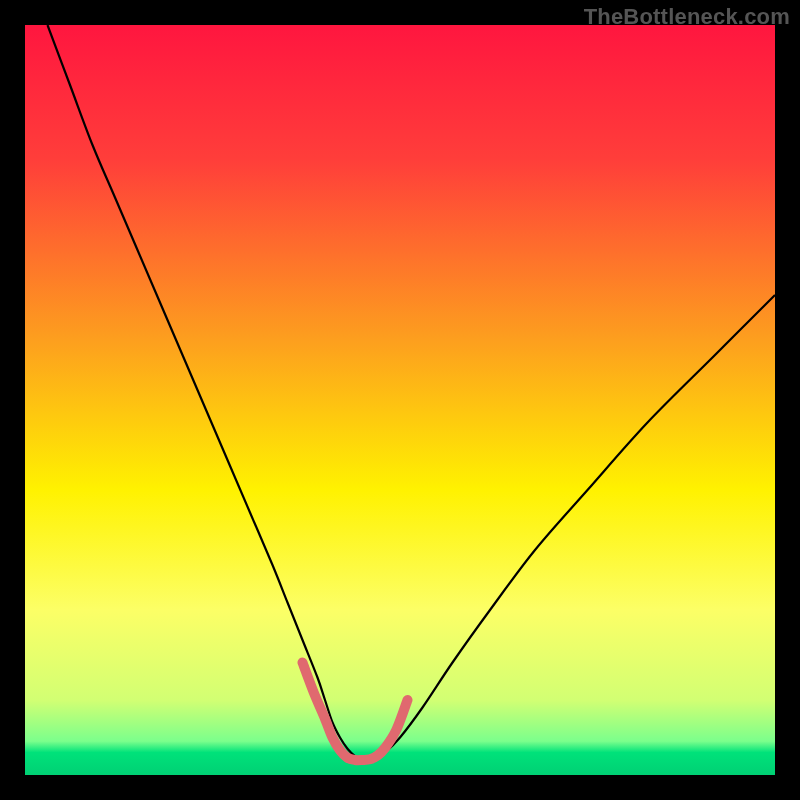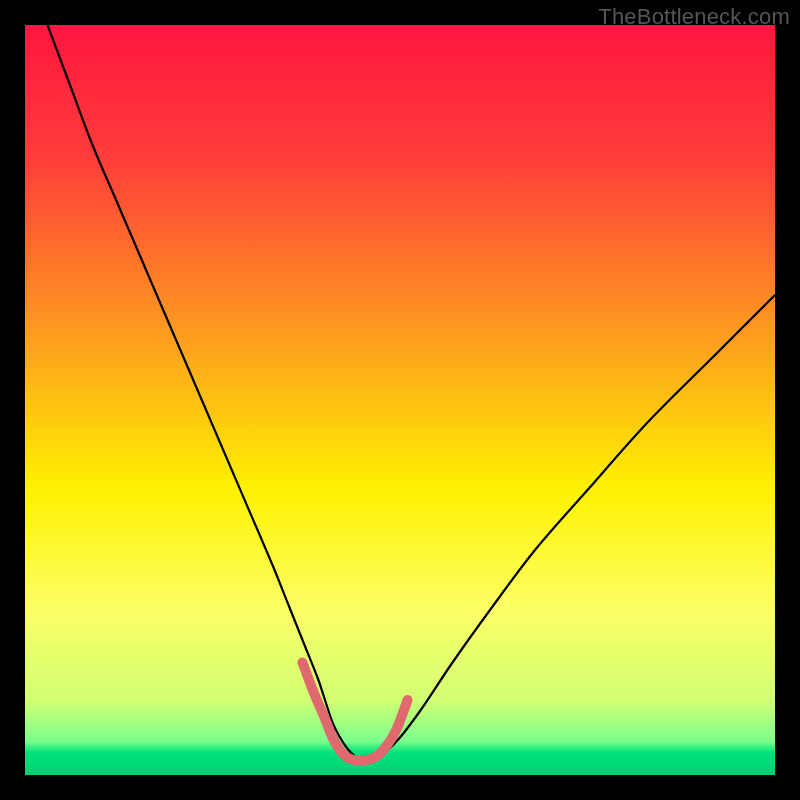--- a/index.html
+++ b/index.html
@@ -22,21 +22,21 @@
     top: 25px;
     width: 750px;
     height: 750px;
   }
   .watermark {
     position: absolute;
     top: 4px;
     right: 10px;
     color: #555;
     font-size: 22px;
-    font-weight: 400;
+    font-weight: 700;
     letter-spacing: 0.2px;
   }
 </style>
 </head>
 <body>
 
 <div class="wrap">
   <div class="watermark">TheBottleneck.com</div>
   <svg class="plot" viewBox="0 0 750 750" preserveAspectRatio="none">
     <defs>

